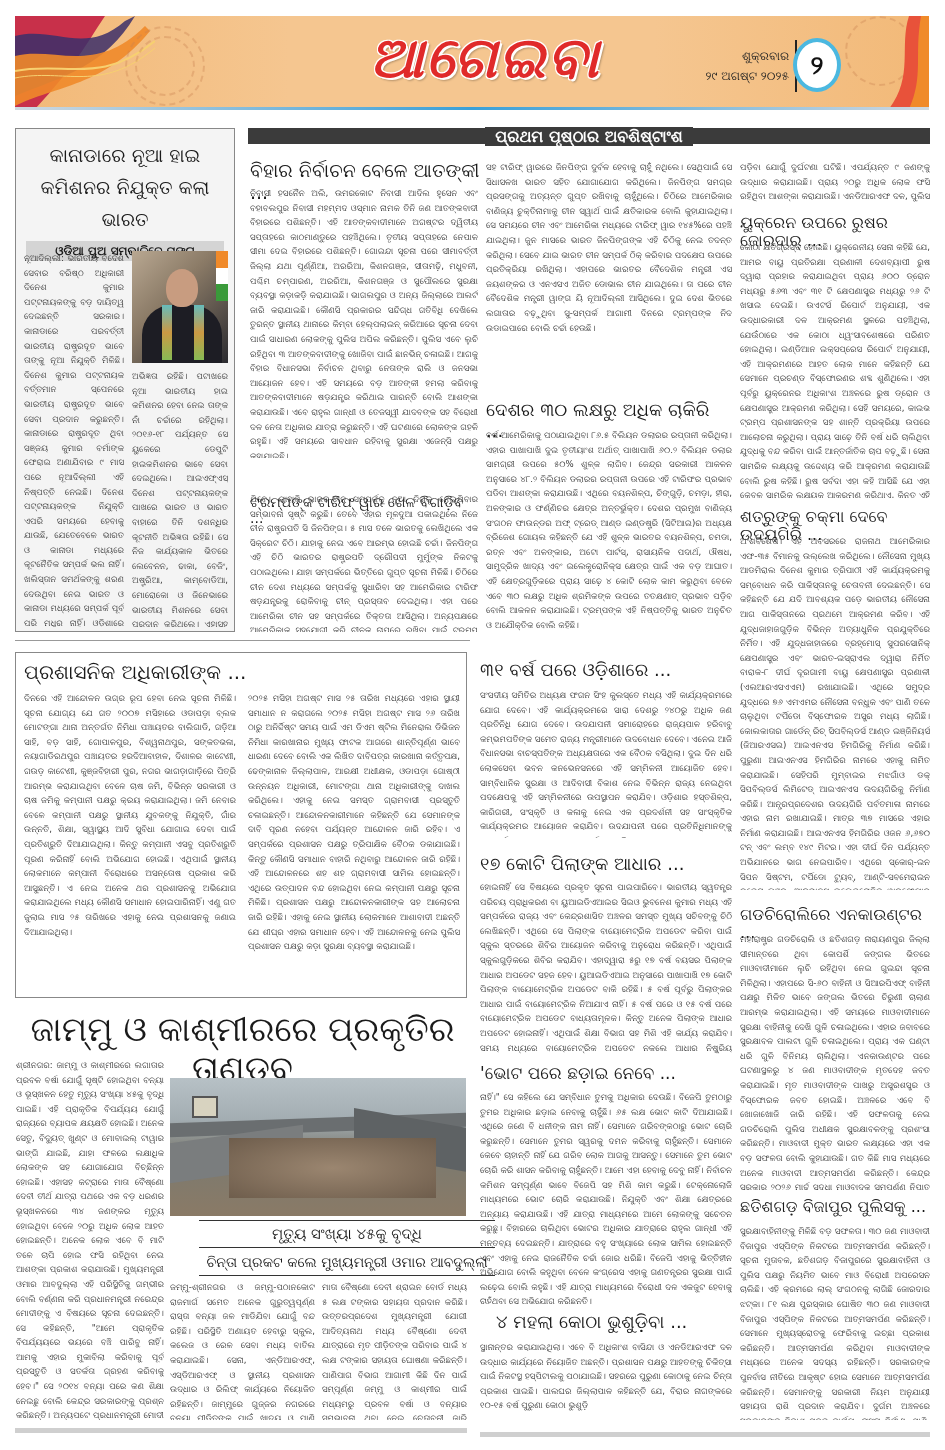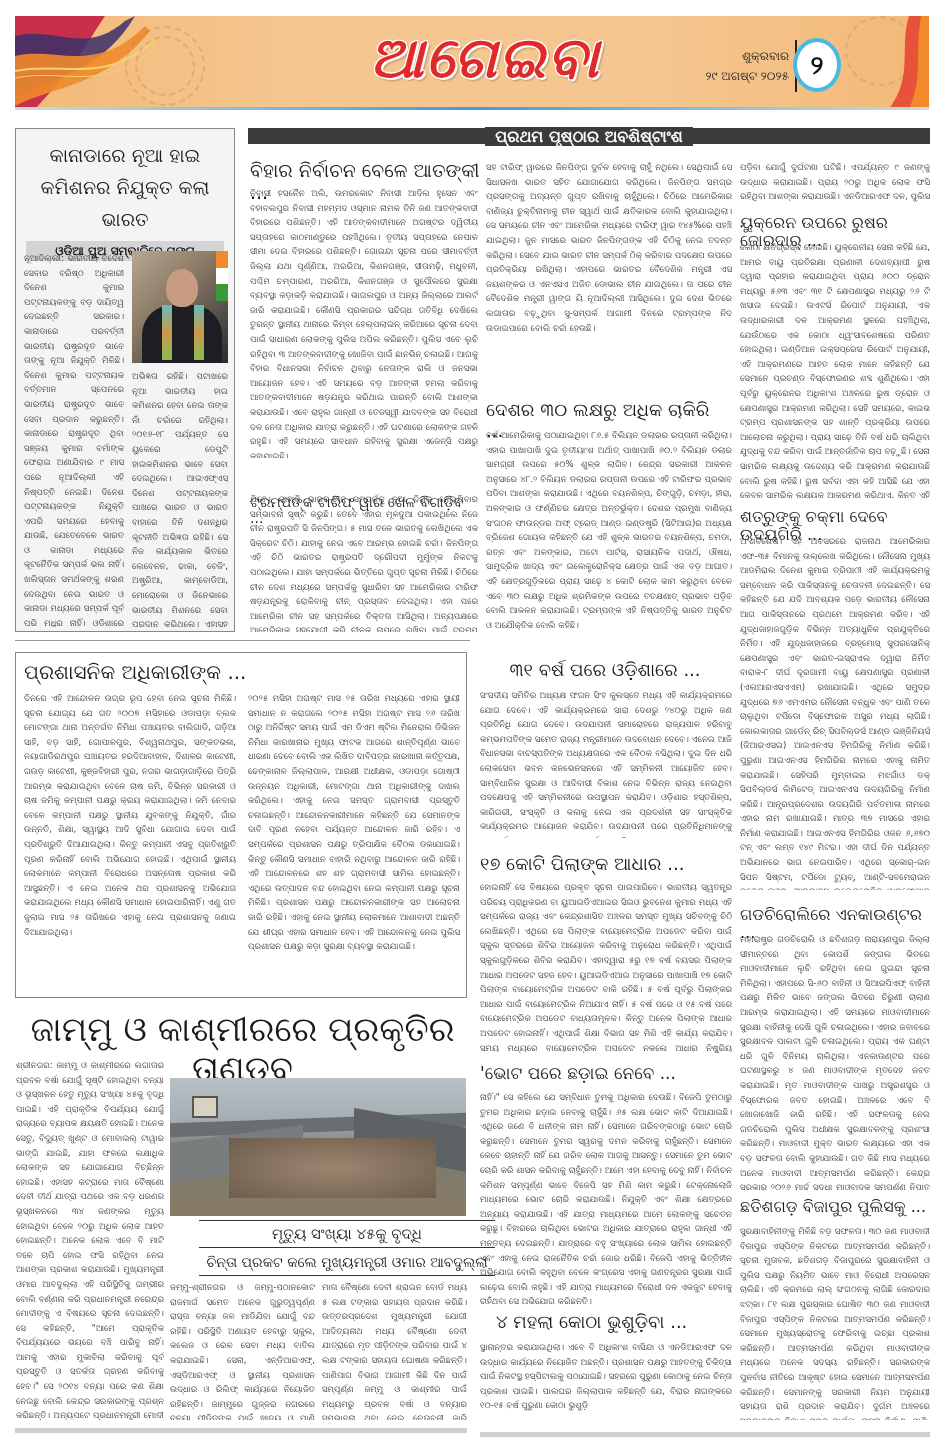--- a/index.html
+++ b/index.html
@@ -157,21 +157,21 @@
 
 <div class="headline h-big" style="position:absolute;left:740px;top:508px;width:190px;font-size:16px;">ଶତ୍ରୁଙ୍କୁ ଚକ୍‌ମା ଦେବେ ଉଦୟଗିରି ...</div>
 <div class="body-text col" style="left:740px;top:534px;width:190px;height:356px;">ଅଂଶବିଶେଷ। ଏହି ଅବସରରେ ରାଜନାଥ ଆମେରିକାର ଏଫ-୩୫ ବିମାନକୁ ଉଲ୍ଲେଖ କରିଥିଲେ। ନୌସେନା ମୁଖ୍ୟ ଆଡମିରାଲ ଦିନେଶ କୁମାର ତ୍ରିପାଠୀ ଏହି କାର୍ଯ୍ୟକ୍ରମକୁ ସମ୍ବୋଧନ କରି ପାକିସ୍ତାନକୁ ଚେତାବନୀ ଦେଇଛନ୍ତି। ସେ କହିଛନ୍ତି ଯେ ଯଦି ଆବଶ୍ୟକ ପଡ଼େ ଭାରତୀୟ ନୌସେନା ଆଗ ପାକିସ୍ତାନରେ ପ୍ରଥମେ ଆକ୍ରମଣ କରିବ। ଏହି ଯୁଦ୍ଧଜାହାଜଗୁଡ଼ିକ ବିଭିନ୍ନ ଅତ୍ୟାଧୁନିକ ପ୍ରଯୁକ୍ତିରେ ନିର୍ମିତ। ଏହି ଯୁଦ୍ଧଜାହାଜରେ ବ୍ରହ୍ମୋସ୍ ସୁପରସୋନିକ୍ କ୍ଷେପଣାସ୍ତ୍ର ଏବଂ ଭାରତ-ଇସ୍ରାଏଲ ଦ୍ୱାରା ନିର୍ମିତ ବାରାକ-୮ ଦୀର୍ଘ ଦୂରଗାମୀ ବାୟୁ କ୍ଷେପଣାସ୍ତ୍ର ପ୍ରଣାଳୀ (ଏଲଆରଏସଏଏମ) ରଖାଯାଇଛି। ଏଥିରେ ସମୁଦ୍ର ଯୁଦ୍ଧରେ ୭୬ ଏମଏମର ନୌସେନା ବନ୍ଧୁକ ଏବଂ ପାଣି ତଳେ ଚାଲୁଥିବା ଟର୍ପିଡୋ ବିସ୍ଫୋରକ ଅସ୍ତ୍ର ମଧ୍ୟ ଲାଗିଛି। କୋଲକାତାର ଗାର୍ଡେନ୍ ରିଚ୍ ସିପବିଲ୍ଡର୍ସ ଆଣ୍ଡ ଇଞ୍ଜିନିୟର୍ସ (ଜିଆରଏସଇ) ଆଇଏନଏସ ହିମଗିରିକୁ ନିର୍ମାଣ କରିଛି। ପୁରୁଣା ଆଇଏନଏସ ହିମଗିରିର ନାମରେ ଏହାକୁ ନାମିତ କରାଯାଇଛି। ସେହିପରି ମୁମ୍ବାଇର ମଝଗାଁଓ ଡକ୍ ସିପବିଲ୍ଡର୍ସ ଲିମିଟେଡ୍ ଆଇଏନଏସ ଉଦୟଗିରିକୁ ନିର୍ମାଣ କରିଛି। ଆନ୍ଧ୍ରପ୍ରଦେଶର ଉଦୟଗିରି ପର୍ବତମାଳା ନାମରେ ଏହାର ନାମ ରଖାଯାଇଛି। ମାତ୍ର ୩୭ ମାସରେ ଏହାର ନିର୍ମାଣ କରାଯାଇଛି। ଆଇଏନଏସ ହିମଗିରିର ଓଜନ ୬,୬୭୦ ଟନ୍ ଏବଂ ଲମ୍ବ ୧୪୯ ମିଟର। ଏହା ଦୀର୍ଘ ଦିନ ପର୍ଯ୍ୟନ୍ତ ଅଭିଯାନରେ ଭାଗ ନେଇପାରିବ। ଏଥିରେ ସ୍କୋର୍-ଇନ ସିପନ ସିଷ୍ଟମ, ଟର୍ପିଡୋ ଟ୍ୟୁବ୍, ଆଣ୍ଟି-ସବମେରାଇନ ରକେଟ୍ ଲଞ୍ଚର, ଆଡଭାନ୍ସ ଇଲେକ୍ଟ୍ରୋନିକ ୱାରଫେୟାର ଏବଂ ଭୂ-ଭାଗ ଉପରେ ପ୍ରହାର କରିବାର ଶକ୍ତି ରହିଛି।</div>
 
 <div class="box" style="left:15px;top:652px;width:452px;height:346px;">
   <div class="headline h-big" style="position:absolute;left:8px;top:8px;font-size:20px;">ପ୍ରଶାସନିକ ଅଧିକାରୀଙ୍କ ...</div>
   <div class="body-text col" style="left:8px;top:38px;width:212px;height:300px;">ଦିନରେ ଏହି ଆନ୍ଦୋଳନ ଉଗ୍ର ରୂପ ହେବା ନେଇ ସୂଚନା ମିଳିଛି। ସୂଚନା ଯୋଗ୍ୟ ଯେ ଗତ ୨୦୦୭ ମସିହାରେ ଓଡାପଡ଼ା ବ୍ଲକ ମୋଟଙ୍ଗା ଥାନା ଅନ୍ତର୍ଗତ ନିମିଧା ପଞ୍ଚାୟତର ବାଲିଗାଡି, ଗଡ଼ିଆ ସାହି, ବଡ଼ ସାହି, ଗୋପାଳପୁର, ବିଶ୍ୱନାଥପୁର, ସଙ୍କତଭଳା, ନୟାଗାଡିରଥପୁର ପଞ୍ଚାୟତର ହରଦିଆବାହାଳ, ଦିଶାଳର କାଟେଣୀ, ଗଉଡ଼ କାଟେଣୀ, କୁଞ୍ଜବିହାରୀ ପୁର, ନଗର ଭାଗଡ଼ାଗାଡ଼ିରେ ପିତ୍ରି ଆରମ୍ଭ କରାଯାଇଥିବା ବେଳେ ଚାଷ ଜମି, ବିଭିନ୍ନ ସରକାରୀ ଓ ଚାଷ ଜମିକୁ କମ୍ପାନୀ ପକ୍ଷରୁ କ୍ରୟ କରାଯାଇଥିଲା। ଜମି ନେବାର ବେଳେ କମ୍ପାନୀ ପକ୍ଷରୁ ସ୍ଥାନୀୟ ଯୁବକଙ୍କୁ ନିଯୁକ୍ତି, ଗାଁର ଉନ୍ନତି, ଶିକ୍ଷା, ସ୍ୱାସ୍ଥ୍ୟ ଆଦି ସୁବିଧା ଯୋଗାଇ ଦେବା ପାଇଁ ପ୍ରତିଶ୍ରୁତି ଦିଆଯାଇଥିଲା। କିନ୍ତୁ କମ୍ପାନୀ ଏସବୁ ପ୍ରତିଶ୍ରୁତି ପୂରଣ କରିନାହିଁ ବୋଲି ଅଭିଯୋଗ ହୋଇଛି। ଏଥିପାଇଁ ସ୍ଥାନୀୟ ଲୋକମାନେ କମ୍ପାନୀ ବିରୋଧରେ ଅସନ୍ତୋଷ ପ୍ରକାଶ କରି ଆସୁଛନ୍ତି। ଏ ନେଇ ଅନେକ ଥର ପ୍ରଶାସନକୁ ଅଭିଯୋଗ କରାଯାଇଥିଲେ ମଧ୍ୟ କୌଣସି ସମାଧାନ ହୋଇପାରିନାହିଁ। ଏଣୁ ଗତ ଜୁଲାଇ ମାସ ୨୫ ତାରିଖରେ ଏହାକୁ ନେଇ ପ୍ରଶାସନକୁ ଜଣାଇ ଦିଆଯାଇଥିଲା।</div>
   <div class="body-text col" style="left:232px;top:38px;width:212px;height:300px;">୨୦୨୫ ମସିହା ଅଗଷ୍ଟ ମାସ ୨୫ ତାରିଖ ମଧ୍ୟରେ ଏହାର ସ୍ଥାୟୀ ସମାଧାନ ନ କରାଗଲେ ୨୦୨୫ ମସିହା ଅଗଷ୍ଟ ମାସ ୨୬ ତାରିଖ ଠାରୁ ଅନିର୍ଦ୍ଦିଷ୍ଟ ସମୟ ପାଇଁ ଏମ ଡିଏମ ଷ୍ଟିଲ ମିନେରାଲ ଡିଭିଜନ ନିମିଧା କାରଖାନାର ମୁଖ୍ୟ ଫାଟକ ଆଗରେ ଶାନ୍ତିପୂର୍ଣ୍ଣ ଭାବେ ଧାରଣା ଦେବେ ବୋଲି ଏକ ଲିଖିତ ଦାବିପତ୍ର କାରଖାନା କର୍ତ୍ତୃପକ୍ଷ, ଢେଙ୍କାନାଳ ଜିଲ୍ଲାପାଳ, ଆରକ୍ଷୀ ଅଧୀକ୍ଷକ, ଓଡାପଡ଼ା ଗୋଷ୍ଠୀ ଉନ୍ନୟନ ଅଧିକାରୀ, ମୋଟଙ୍ଗା ଥାନା ଅଧିକାରୀଙ୍କୁ ଦାଖଲ କରିଥିଲେ। ଏହାକୁ ନେଇ ସମସ୍ତ ଗ୍ରାମବାସୀ ପ୍ରସ୍ତୁତି ଚଳାଇଛନ୍ତି। ଆନ୍ଦୋଳନକାରୀମାନେ କହିଛନ୍ତି ଯେ ସେମାନଙ୍କ ଦାବି ପୂରଣ ନହେବା ପର୍ଯ୍ୟନ୍ତ ଆନ୍ଦୋଳନ ଜାରି ରହିବ। ଏ ସମ୍ପର୍କରେ ପ୍ରଶାସନ ପକ୍ଷରୁ ତ୍ରିପାକ୍ଷିକ ବୈଠକ ଡକାଯାଇଛି। କିନ୍ତୁ କୌଣସି ସମାଧାନ ବାହାରି ନଥିବାରୁ ଆନ୍ଦୋଳନ ଜାରି ରହିଛି। ଏହି ଆନ୍ଦୋଳନରେ ଶହ ଶହ ଗ୍ରାମବାସୀ ସାମିଲ ହୋଇଛନ୍ତି। ଏଥିରେ ଉତ୍ପାଦନ ବନ୍ଦ ହୋଇଥିବା ନେଇ କମ୍ପାନୀ ପକ୍ଷରୁ ସୂଚନା ମିଳିଛି। ପ୍ରଶାସନ ପକ୍ଷରୁ ଆନ୍ଦୋଳନକାରୀଙ୍କ ସହ ଆଲୋଚନା ଜାରି ରହିଛି। ଏହାକୁ ନେଇ ସ୍ଥାନୀୟ ଲୋକମାନେ ଆଶାବାଦୀ ଅଛନ୍ତି ଯେ ଶୀଘ୍ର ଏହାର ସମାଧାନ ହେବ। ଏହି ଆନ୍ଦୋଳନକୁ ନେଇ ପୁଲିସ ପ୍ରଶାସନ ପକ୍ଷରୁ କଡ଼ା ସୁରକ୍ଷା ବ୍ୟବସ୍ଥା କରାଯାଇଛି।</div>
 </div>
 
-<div class="headline h-big" style="position:absolute;left:480px;top:660px;width:250px;font-size:18px;text-align:center;">୩୧ ବର୍ଷ ପରେ ଓଡ଼ିଶାରେ ...</div>
+<div class="headline h-big" style="position:absolute;left:480px;top:660px;width:250px;font-size:18px;">୩୧ ବର୍ଷ ପରେ ଓଡ଼ିଶାରେ ...</div>
 <div class="body-text col" style="left:480px;top:688px;width:252px;height:150px;">ସଂସଦୀୟ ସମିତିର ଅଧ୍ୟକ୍ଷ ଫଗନ ସିଂହ କୁଲସ୍ତେ ମଧ୍ୟ ଏହି କାର୍ଯ୍ୟକ୍ରମରେ ଯୋଗ ଦେବେ। ଏହି କାର୍ଯ୍ୟକ୍ରମରେ ସାରା ଦେଶରୁ ୨୪୦ରୁ ଅଧିକ ଜଣ ପ୍ରତିନିଧି ଯୋଗ ଦେବେ। ଉଦଯାପନୀ ସମାରୋହରେ ରାଜ୍ୟପାଳ ହରିବାବୁ କମ୍ଭମପତିଙ୍କ ସମେତ ରାଜ୍ୟ ମନ୍ତ୍ରୀମାନେ ଉଦବୋଧନ ଦେବେ। ଏନେଇ ଆଜି ବିଧାନସଭା ବାଚସ୍ପତିଙ୍କ ଅଧ୍ୟକ୍ଷତାରେ ଏକ ବୈଠକ ବସିଥିଲା। ଦୁଇ ଦିନ ଧରି ଲୋକସେବା ଭବନ କନଭେନସନରେ ଏହି ସମ୍ମିଳନୀ ଆୟୋଜିତ ହେବ। ସାମ୍ବିଧାନିକ ସୁରକ୍ଷା ଓ ଆଦିବାସୀ ବିକାଶ ନେଇ ବିଭିନ୍ନ ରାଜ୍ୟ ନେଇଥିବା ପଦକ୍ଷେପକୁ ଏହି ସମ୍ମିଳନୀରେ ଉପସ୍ଥାପନ କରାଯିବ। ଓଡ଼ିଶାର ହସ୍ତଶିଳ୍ପ, କାରିଗରୀ, ସଂସ୍କୃତି ଓ କଳାକୁ ନେଇ ଏକ ପ୍ରଦର୍ଶନୀ ସହ ସାଂସ୍କୃତିକ କାର୍ଯ୍ୟକ୍ରମର ଆୟୋଜନ କରାଯିବ। ଉଦଯାପନୀ ପରେ ପ୍ରତିନିଧିମାନଙ୍କୁ କୋଣାର୍କ ସହ ଶ୍ରୀଜଗନ୍ନାଥଙ୍କ ଦର୍ଶନ କରାଯିବ।</div>
 
 <div class="headline h-big" style="position:absolute;left:480px;top:854px;width:250px;font-size:18px;">୧୭ କୋଟି ପିଲାଙ୍କ ଆଧାର ...</div>
 <div class="body-text col" style="left:480px;top:880px;width:252px;height:176px;">ହୋଇନାହିଁ ସେ ବିଷୟରେ ପ୍ରକୃତ ସୂଚନା ପାଇପାରିବେ। ଭାରତୀୟ ସ୍ୱତନ୍ତ୍ର ପରିଚୟ ପ୍ରାଧିକରଣ ବା ୟୁଆଇଡିଏଆଇର ସିଇଓ ଭୁବନେଶ କୁମାର ମଧ୍ୟ ଏହି ସମ୍ପର୍କରେ ରାଜ୍ୟ ଏବଂ କେନ୍ଦ୍ରଶାସିତ ଅଞ୍ଚଳର ସମସ୍ତ ମୁଖ୍ୟ ସଚିବଙ୍କୁ ଚିଠି ଲେଖିଛନ୍ତି। ଏଥିରେ ସେ ପିଲାଙ୍କ ବାୟୋମେଟ୍ରିକ ଅପଡେଟ କରିବା ପାଇଁ ସ୍କୁଲ ସ୍ତରରେ ଶିବିର ଆୟୋଜନ କରିବାକୁ ଅନୁରୋଧ କରିଛନ୍ତି। ଏଥିପାଇଁ ସ୍କୁଲଗୁଡ଼ିକରେ ଶିବିର କରାଯିବ। ଏହାଦ୍ୱାରା ୫ରୁ ୧୭ ବର୍ଷ ବୟସର ପିଲାଙ୍କ ଆଧାର ଅପଡେଟ ସହଜ ହେବ। ୟୁଆଇଡିଏଆଇ ଅନୁସାରେ ପାଖାପାଖି ୧୭ କୋଟି ପିଲାଙ୍କ ବାୟୋମେଟ୍ରିକ ଅପଡେଟ ବାକି ରହିଛି। ୫ ବର୍ଷ ପୂର୍ବରୁ ପିଲାଙ୍କର ଆଧାର ପାଇଁ ବାୟୋମେଟ୍ରିକ ନିଆଯାଏ ନାହିଁ। ୫ ବର୍ଷ ପରେ ଓ ୧୫ ବର୍ଷ ପରେ ବାୟୋମେଟ୍ରିକ ଅପଡେଟ ବାଧ୍ୟତାମୂଳକ। କିନ୍ତୁ ଅନେକ ପିଲାଙ୍କ ଆଧାର ଅପଡେଟ ହୋଇନାହିଁ। ଏଥିପାଇଁ ଶିକ୍ଷା ବିଭାଗ ସହ ମିଶି ଏହି କାର୍ଯ୍ୟ କରାଯିବ। ସମୟ ମଧ୍ୟରେ ବାୟୋମେଟ୍ରିକ ଅପଡେଟ ନକଲେ ଆଧାର ନିଷ୍କ୍ରିୟ ହୋଇପାରେ।</div>
 
 <div class="headline h-big" style="position:absolute;left:740px;top:906px;width:190px;font-size:16px;">ଗଡଚିରୋଲିରେ ଏନକାଉଣ୍ଟର ...</div>
 <div class="body-text col" style="left:740px;top:932px;width:190px;height:258px;">ମହାରାଷ୍ଟ୍ର ଗଡଚିରୋଲି ଓ ଛତିଶଗଡ଼ ନାରାୟଣପୁର ଜିଲ୍ଲା ସୀମାନ୍ତରେ ଥିବା କୋପର୍ଶି ଜଙ୍ଗଲ ଭିତରେ ମାଓବାଦୀମାନେ ଲୁଚି ରହିଥିବା ନେଇ ଗୁଇନ୍ଦା ସୂଚନା ମିଳିଥିଲା। ଏହାପରେ ସି-୬୦ ବାହିନୀ ଓ ସିଆରପିଏଫ୍ ବାହିନୀ ପକ୍ଷରୁ ମିଳିତ ଭାବେ ଜଙ୍ଗଲ ଭିତରେ ଚିରୁଣୀ ଚାଲାଣ ଆରମ୍ଭ କରାଯାଇଥିଲା। ଏହି ସମୟରେ ମାଓବାଦୀମାନେ ସୁରକ୍ଷା ବାହିନୀକୁ ଦେଖି ଗୁଳି ଚଳାଇଥିଲେ। ଏହାର ଜବାବରେ ସୁରକ୍ଷାବଳ ପାଲଟା ଗୁଳି ଚଳାଇଥିଲେ। ପ୍ରାୟ ଏକ ଘଣ୍ଟା ଧରି ଗୁଳି ବିନିମୟ ଚାଲିଥିଲା। ଏନକାଉଣ୍ଟର ପରେ ଘଟଣାସ୍ଥଳରୁ ୪ ଜଣ ମାଓବାଦୀଙ୍କ ମୃତଦେହ ଜବତ କରାଯାଇଛି। ମୃତ ମାଓବାଦୀଙ୍କ ପାଖରୁ ଅସ୍ତ୍ରଶସ୍ତ୍ର ଓ ବିସ୍ଫୋରକ ଜବତ ହୋଇଛି। ଅଞ୍ଚଳରେ ଏବେ ବି ଖୋଜାଖୋଜି ଜାରି ରହିଛି। ଏହି ସଫଳତାକୁ ନେଇ ଗଡଚିରୋଲି ପୁଲିସ ଅଧୀକ୍ଷକ ସୁରକ୍ଷାବଳଙ୍କୁ ପ୍ରଶଂସା କରିଛନ୍ତି। ମାଓବାଦୀ ମୁକ୍ତ ଭାରତ ଲକ୍ଷ୍ୟରେ ଏହା ଏକ ବଡ଼ ସଫଳତା ବୋଲି କୁହାଯାଉଛି। ଗତ କିଛି ମାସ ମଧ୍ୟରେ ଅନେକ ମାଓବାଦୀ ଆତ୍ମସମର୍ପଣ କରିଛନ୍ତି। କେନ୍ଦ୍ର ସରକାର ୨୦୨୬ ମାର୍ଚ୍ଚ ସୁଦ୍ଧା ମାଓବାଦକୁ ସମ୍ପୂର୍ଣ୍ଣ ନିପାତ କରିବାକୁ ଲକ୍ଷ୍ୟ ରଖିଛନ୍ତି।</div>
 
 <div class="headline h-big" style="position:absolute;left:740px;top:1198px;width:190px;font-size:16px;">ଛତିଶଗଡ଼ ବିଜାପୁର ପୁଲିସକୁ ...</div>
 <div class="body-text col" style="left:740px;top:1224px;width:190px;height:196px;">ସୁରକ୍ଷାବାହିନୀଙ୍କୁ ମିଳିଛି ବଡ଼ ସଫଳତା। ୩୦ ଜଣ ମାଓବାଦୀ ବିଜାପୁର ଏସ୍ପିଙ୍କ ନିକଟରେ ଆତ୍ମସମର୍ପଣ କରିଛନ୍ତି। ସୂଚନା ମୁତାବକ, ଛତିଶଗଡ଼ ବିଜାପୁରରେ ସୁରକ୍ଷାବାହିନୀ ଓ ପୁଲିସ ପକ୍ଷରୁ ନିୟମିତ ଭାବେ ମାଓ ବିରୋଧୀ ଅପରେସନ ଚାଲିଛି। ଏହି କ୍ରମରେ ଲାଲ୍ ସଂଗଠନକୁ ଲାଗିଛି ଜୋରଦାର ଝଟ୍କା। ୮୧ ଲକ୍ଷ ପୁରସ୍କାର ଘୋଷିତ ୩୦ ଜଣ ମାଓବାଦୀ ବିଜାପୁର ଏସ୍ପିଙ୍କ ନିକଟରେ ଆତ୍ମସମର୍ପଣ କରିଛନ୍ତି। ସେମାନେ ମୁଖ୍ୟସ୍ରୋତକୁ ଫେରିବାକୁ ଇଚ୍ଛା ପ୍ରକାଶ କରିଛନ୍ତି। ଆତ୍ମସମର୍ପଣ କରିଥିବା ମାଓବାଦୀଙ୍କ ମଧ୍ୟରେ ଅନେକ ସଦସ୍ୟ ରହିଛନ୍ତି। ସରକାରଙ୍କ ପୁନର୍ବାସ ନୀତିରେ ଆକୃଷ୍ଟ ହୋଇ ସେମାନେ ଆତ୍ମସମର୍ପଣ କରିଛନ୍ତି। ସେମାନଙ୍କୁ ସରକାରୀ ନିୟମ ଅନୁଯାୟୀ ସହାୟତା ରାଶି ପ୍ରଦାନ କରାଯିବ। ଦୁର୍ଗମ ଅଞ୍ଚଳରେ ସରକାରଙ୍କ ବିକାଶ ମୂଳକ କାର୍ଯ୍ୟ, ରାସ୍ତା ନିର୍ମାଣ, ପାଣି, ବିଦ୍ୟୁତ ଯୋଗାଣ ଭଳି ସୁବିଧା ପହଞ୍ଚିବା ଯୋଗୁଁ ଆତ୍ମସମର୍ପଣ ବଢ଼ିଛି। ସୁରକ୍ଷା ବାହିନୀର ଲଗାତାର ଅପରେସନ ଯୋଗୁଁ ମାଓବାଦୀମାନେ ଚାପରେ ଅଛନ୍ତି। ଆଗାମୀ ଦିନରେ ଆହୁରି ଅଧିକ ମାଓବାଦୀ ଆତ୍ମସମର୍ପଣ କରିବେ ବୋଲି ପୁଲିସ ଆଶା କରୁଛି। ଭବିଷ୍ୟତରେ ବିଜାପୁରକୁ ମାଓମୁକ୍ତ ଅଞ୍ଚଳ ଭାବେ ଘୋଷଣା କରାଯିବ ବୋଲି ବିଜାପୁର ଏସପି କହିଛନ୍ତି।</div>

